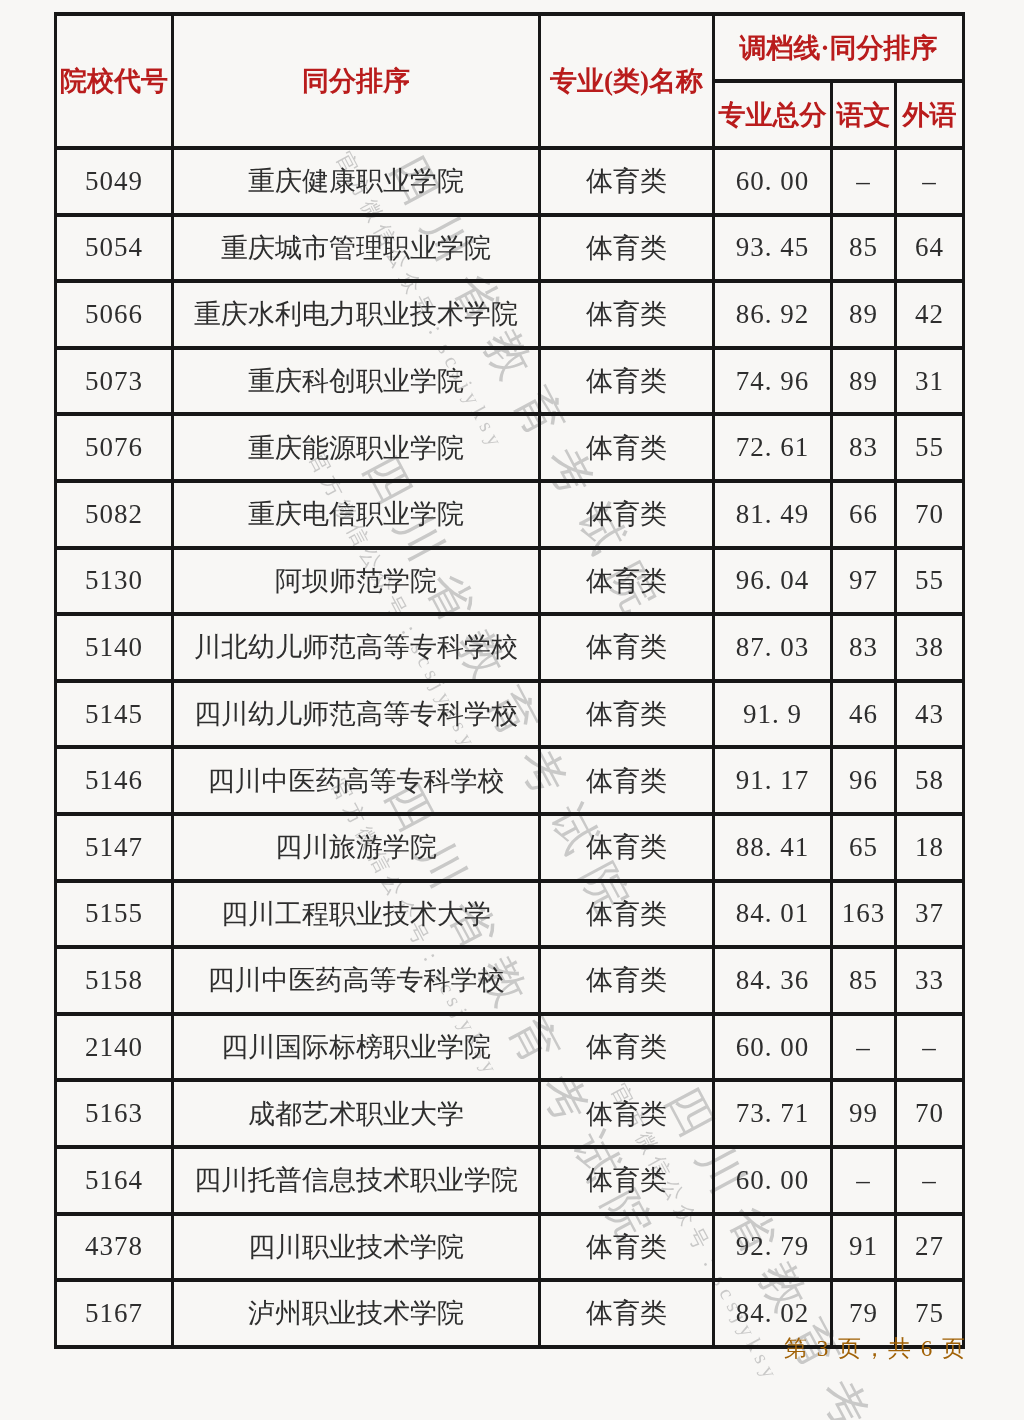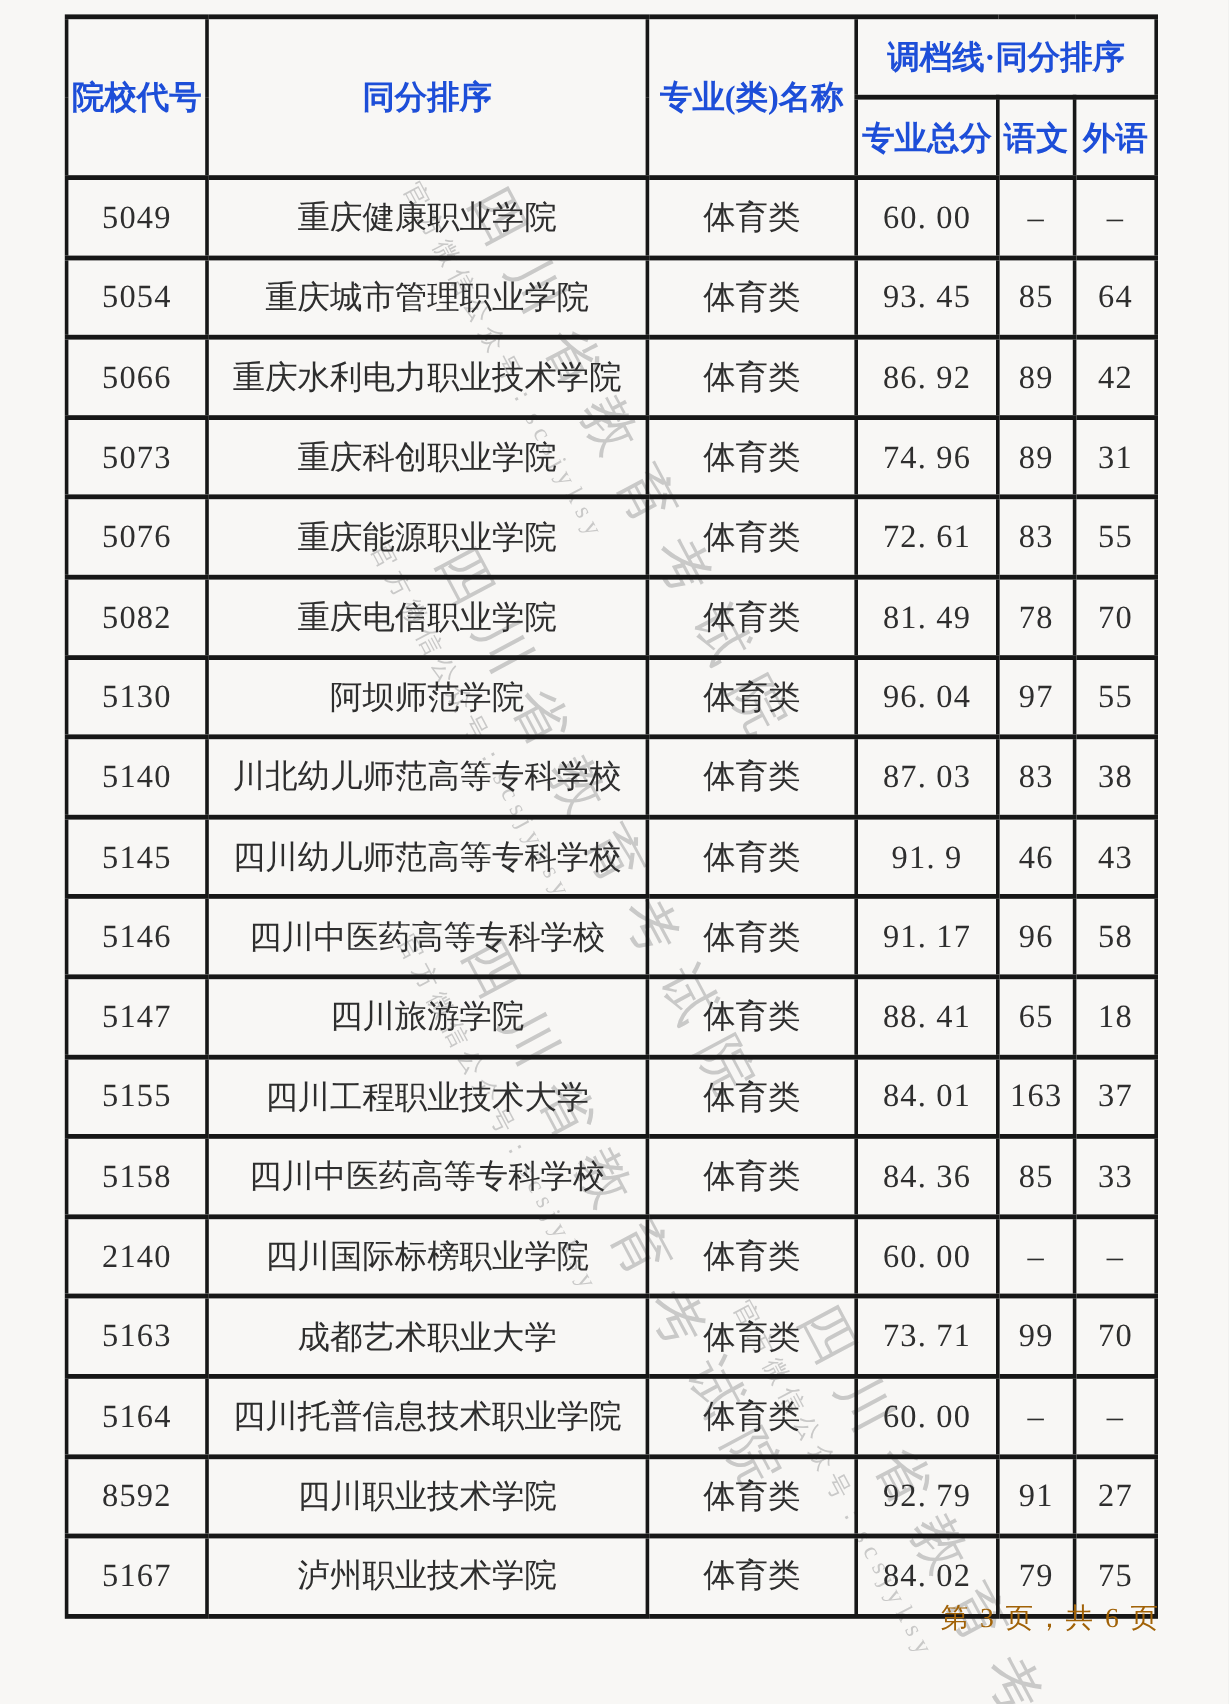--- a/index.html
+++ b/index.html
@@ -62,21 +62,21 @@
     border-top-width: 4px;
     border-bottom-width: 4px;
     text-align: center;
     vertical-align: middle;
     padding: 0;
     overflow: hidden;
   }
   table.score thead th {
     font-weight: bold;
     font-size: 27px;
-    color: #1d4ed8;
+    color: #b91c1c;
     height: 63px;
   }
   table.score tbody td {
     font-size: 27px;
     height: 62.6px;
     color: #2e2e2e;
   }
   td.num { letter-spacing: 1px; }
   
   .footer {
@@ -174,21 +174,21 @@
       <td>体育类</td>
       <td class="num">72. 61</td>
       <td class="num">83</td>
       <td class="num">55</td>
     </tr>
         <tr>
       <td class="num">5082</td>
       <td>重庆电信职业学院</td>
       <td>体育类</td>
       <td class="num">81. 49</td>
-      <td class="num">78</td>
+      <td class="num">66</td>
       <td class="num">70</td>
     </tr>
         <tr>
       <td class="num">5130</td>
       <td>阿坝师范学院</td>
       <td>体育类</td>
       <td class="num">96. 04</td>
       <td class="num">97</td>
       <td class="num">55</td>
     </tr>
@@ -258,21 +258,21 @@
     </tr>
         <tr>
       <td class="num">5164</td>
       <td>四川托普信息技术职业学院</td>
       <td>体育类</td>
       <td class="num">60. 00</td>
       <td class="num">–</td>
       <td class="num">–</td>
     </tr>
         <tr>
-      <td class="num">8592</td>
+      <td class="num">4378</td>
       <td>四川职业技术学院</td>
       <td>体育类</td>
       <td class="num">92. 79</td>
       <td class="num">91</td>
       <td class="num">27</td>
     </tr>
         <tr>
       <td class="num">5167</td>
       <td>泸州职业技术学院</td>
       <td>体育类</td>

